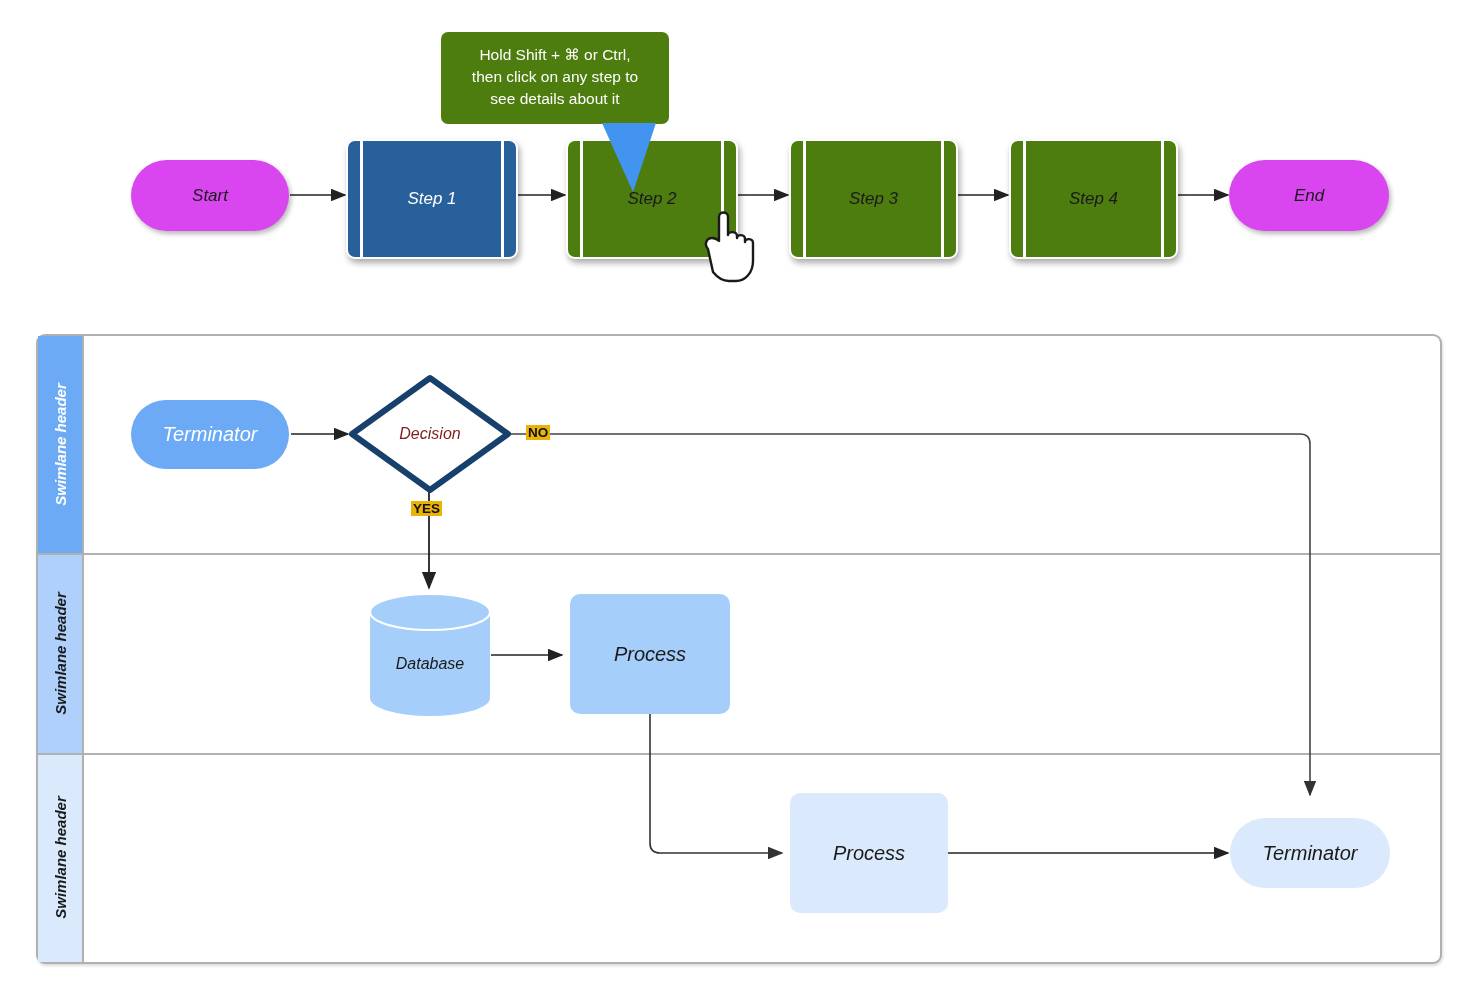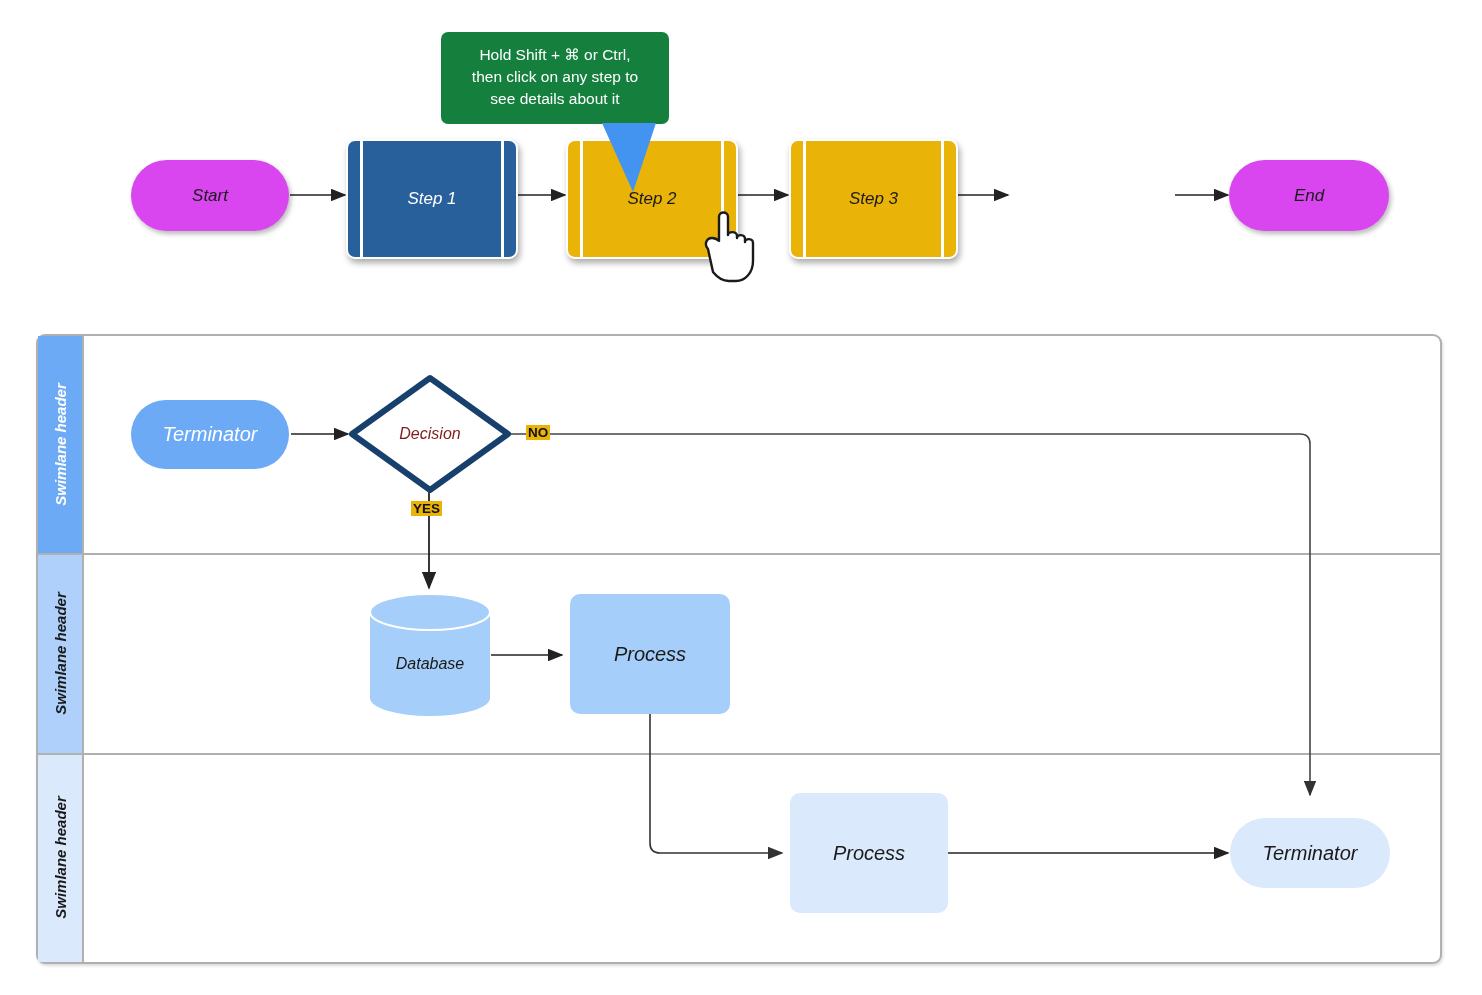--- a/index.html
+++ b/index.html
@@ -47,26 +47,26 @@
   .stepbox .bar {
     position: absolute;
     top: 0;
     bottom: 0;
     width: 3px;
     background: #ffffff;
   }
   .stepbox .bar.l { left: 12px; }
   .stepbox .bar.r { right: 12px; }
   .stepbox .lbl { position: relative; z-index: 2; }
-  .step-gray { background: #eab308; color: #1a1a1a; border: 2px solid #ffffff; }
+  .step-gray { background: #4d7c0f; color: #1a1a1a; border: 2px solid #ffffff; }
   .step-blue { background: #28609c; color: #ffffff; border: 2px solid #ffffff; }
 
   
   .tooltip {
-    background: #15803d;
+    background: #4d7c0f;
     color: #ffffff;
     border-radius: 7px;
     font-size: 15.5px;
     line-height: 1.42;
     text-align: center;
     padding: 12px 14px 13px 14px;
     box-sizing: border-box;
   }
 
   
@@ -159,20 +159,25 @@
     <span class="bar r"></span>
     <span class="lbl">Step 2</span>
   </div>
 
   <div class="stepbox step-gray" style="left:789px; top:139px; width:165px; height:116px;">
     <span class="bar l"></span>
     <span class="bar r"></span>
     <span class="lbl">Step 3</span>
   </div>
 
+  <div class="stepbox step-gray" style="left:1009px; top:139px; width:165px; height:116px;">
+    <span class="bar l"></span>
+    <span class="bar r"></span>
+    <span class="lbl">Step 4</span>
+  </div>
 
   <div class="abs term-gray" style="left:1229px; top:160px; width:160px; height:71px;">
     <span>End</span>
   </div>
 
   <div class="abs tooltip" style="left:441px; top:32px; width:228px; height:92px;">
     <div>Hold Shift + ⌘ or Ctrl,</div>
     <div>then click on any step to</div>
     <div>see details about it</div>
   </div>

